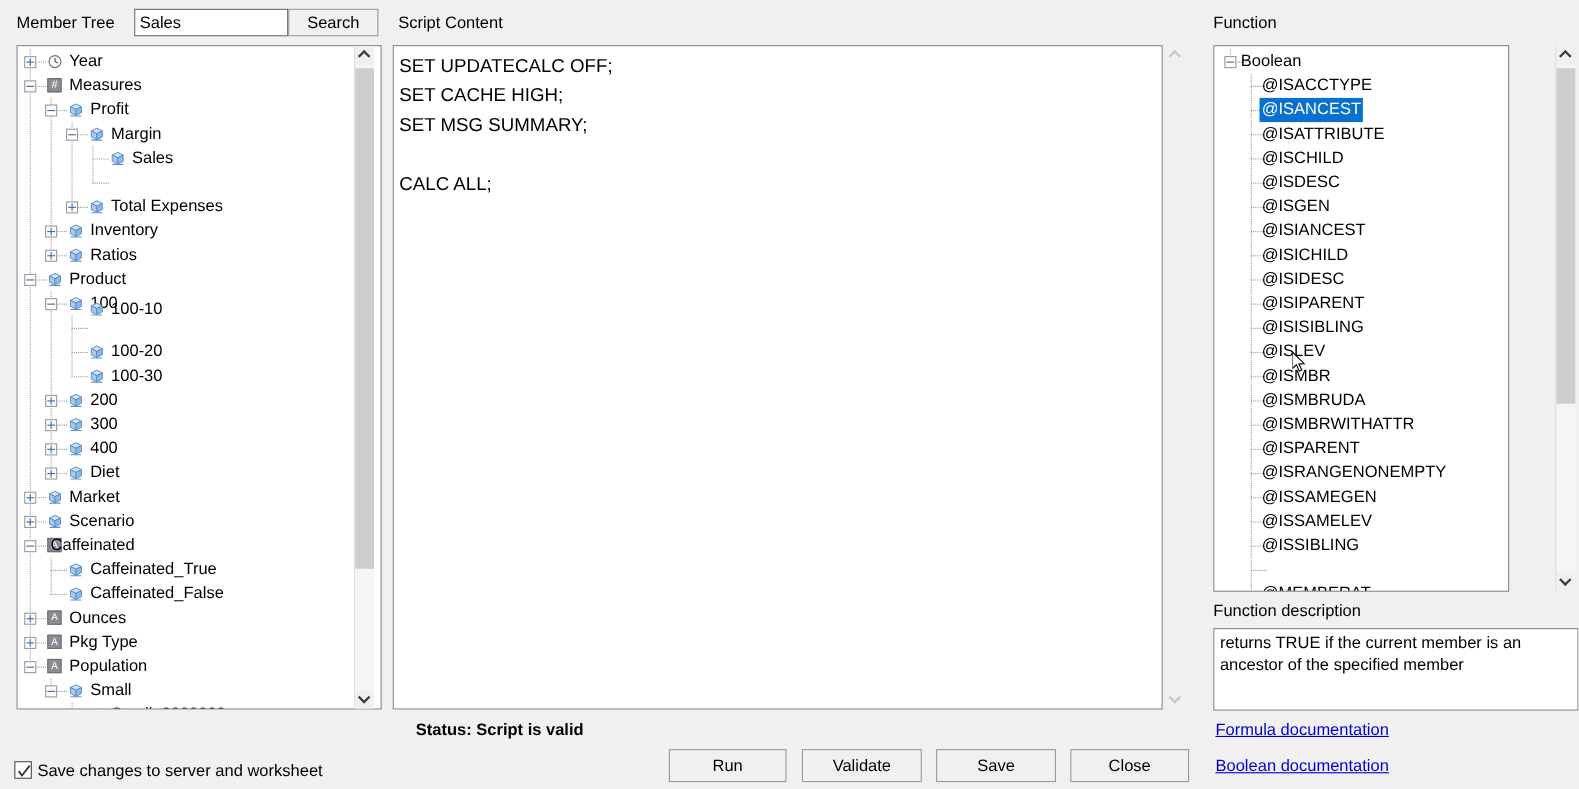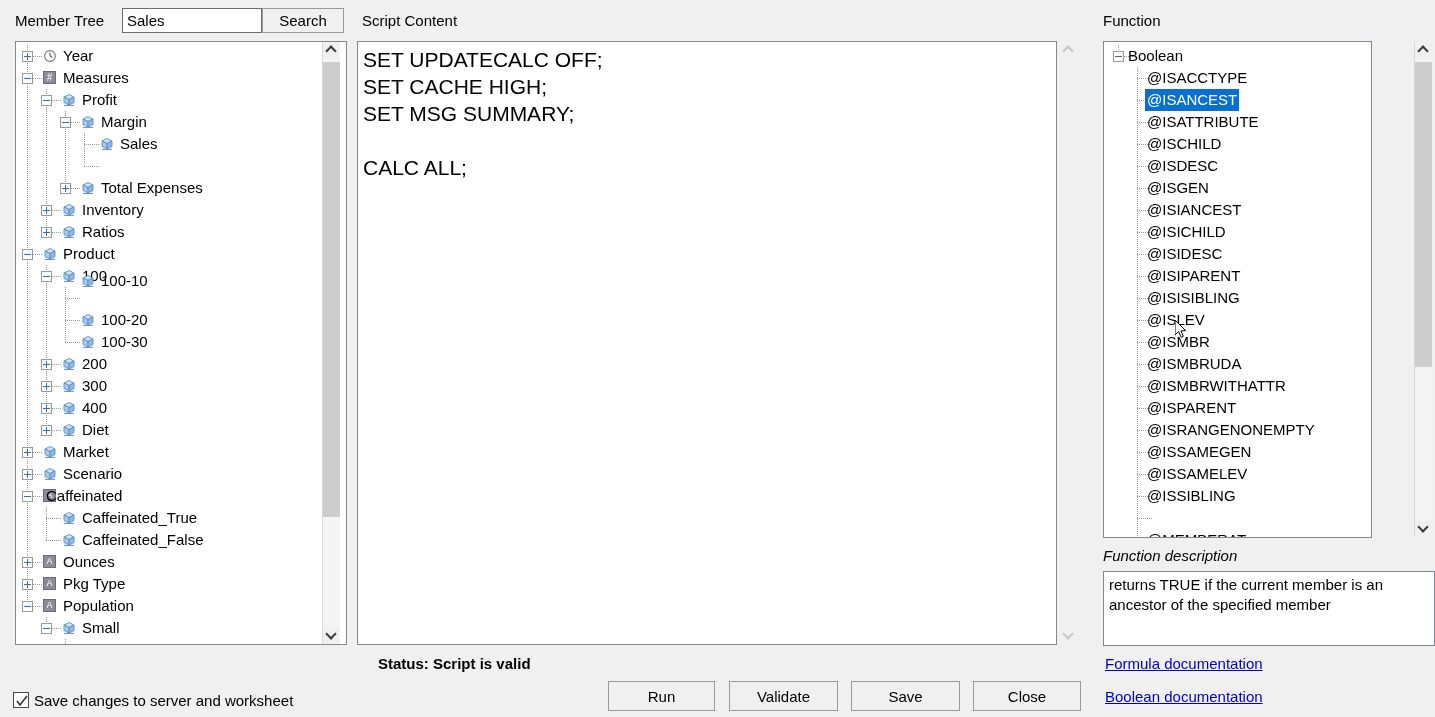--- a/index.html
+++ b/index.html
@@ -135,21 +135,21 @@
     box-sizing:border-box;
     color:#fff; font-size:10px; line-height:11px; text-align:center;
     font-family:"Liberation Sans", sans-serif;
   }
 
   
   .script-text {
     position:absolute;
     left: 5px; top: 4px; right: 4px;
     font-family:"Liberation Sans", sans-serif;
-    font-size: 21px;
+    font-size: 17px;
     line-height: 27px;
     color:#000;
     white-space: pre;
   }
 
   .desc-text {
     position:absolute;
     left:5px; top:3px; right:4px;
     font-size:15px; line-height:20px; color:#000;
   }
@@ -717,21 +717,21 @@
     <div class="track" style="top:17px;bottom:17px;"></div>
     <div class="thumb" style="top:20px;height:305px;"></div>
     <div class="arrow up">
         <span class="chev up"></span>
       </div>
     <div class="arrow down">
         <span class="chev down"></span>
       </div>
   </div>
 
-  <div class="label" style="position:absolute;left:1103px;top:547px;font-style:italic;">Function description</div>
+  <div class="label" style="position:absolute;left:1103px;top:547px;">Function description</div>
 
   <div class="panel-box" style="left:1103px;top:571px;width:332px;height:75px;">
     <div class="desc-text">returns TRUE if the current member is an ancestor of the specified member</div>
   </div>
 
   <a class="link" style="left:1105px;top:655px;">Formula documentation</a>
   <a class="link" style="left:1105px;top:688px;">Boolean documentation</a>
 
   <svg class="cursor" style="left:1175px;top:320px;" viewBox="0 0 12 19">
     <polygon points="0,0 0,15 3.6,11.6 6.2,17.4 8.4,16.3 5.9,10.9 10.6,10.6" fill="#ffffff" stroke="#000000" stroke-width="1"></polygon>

